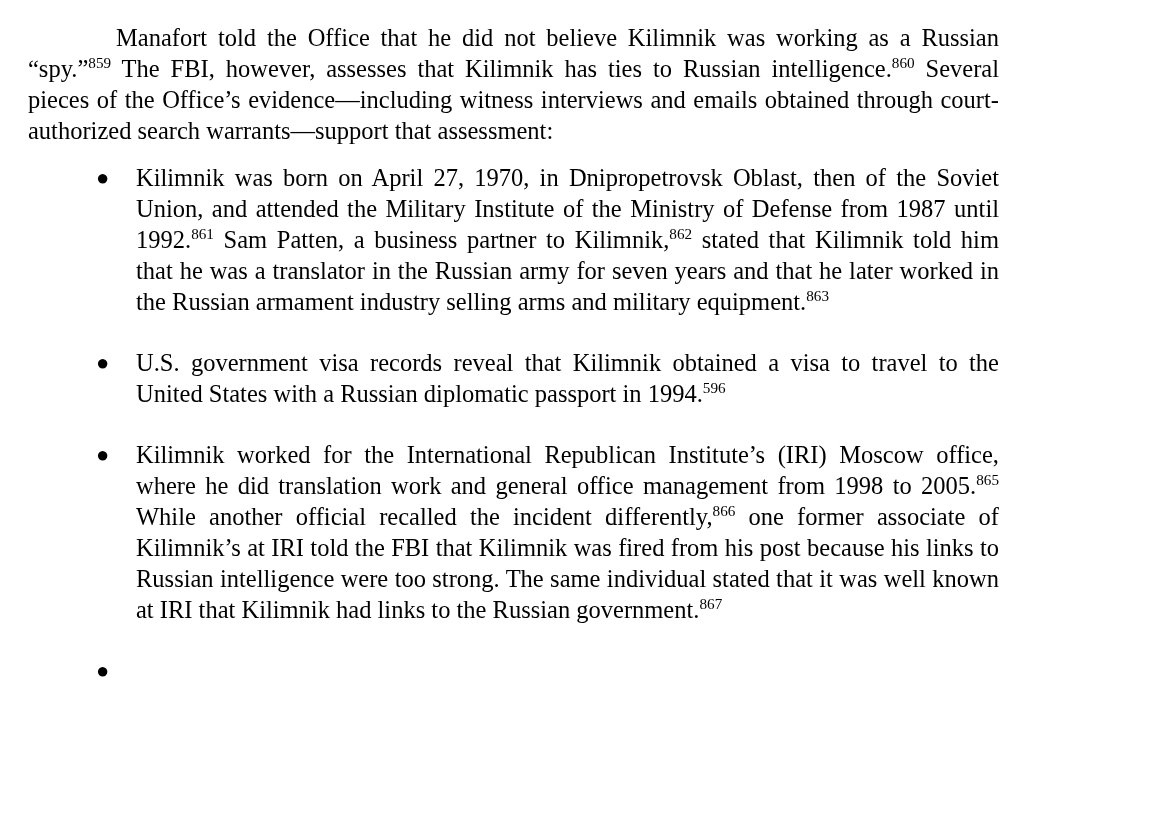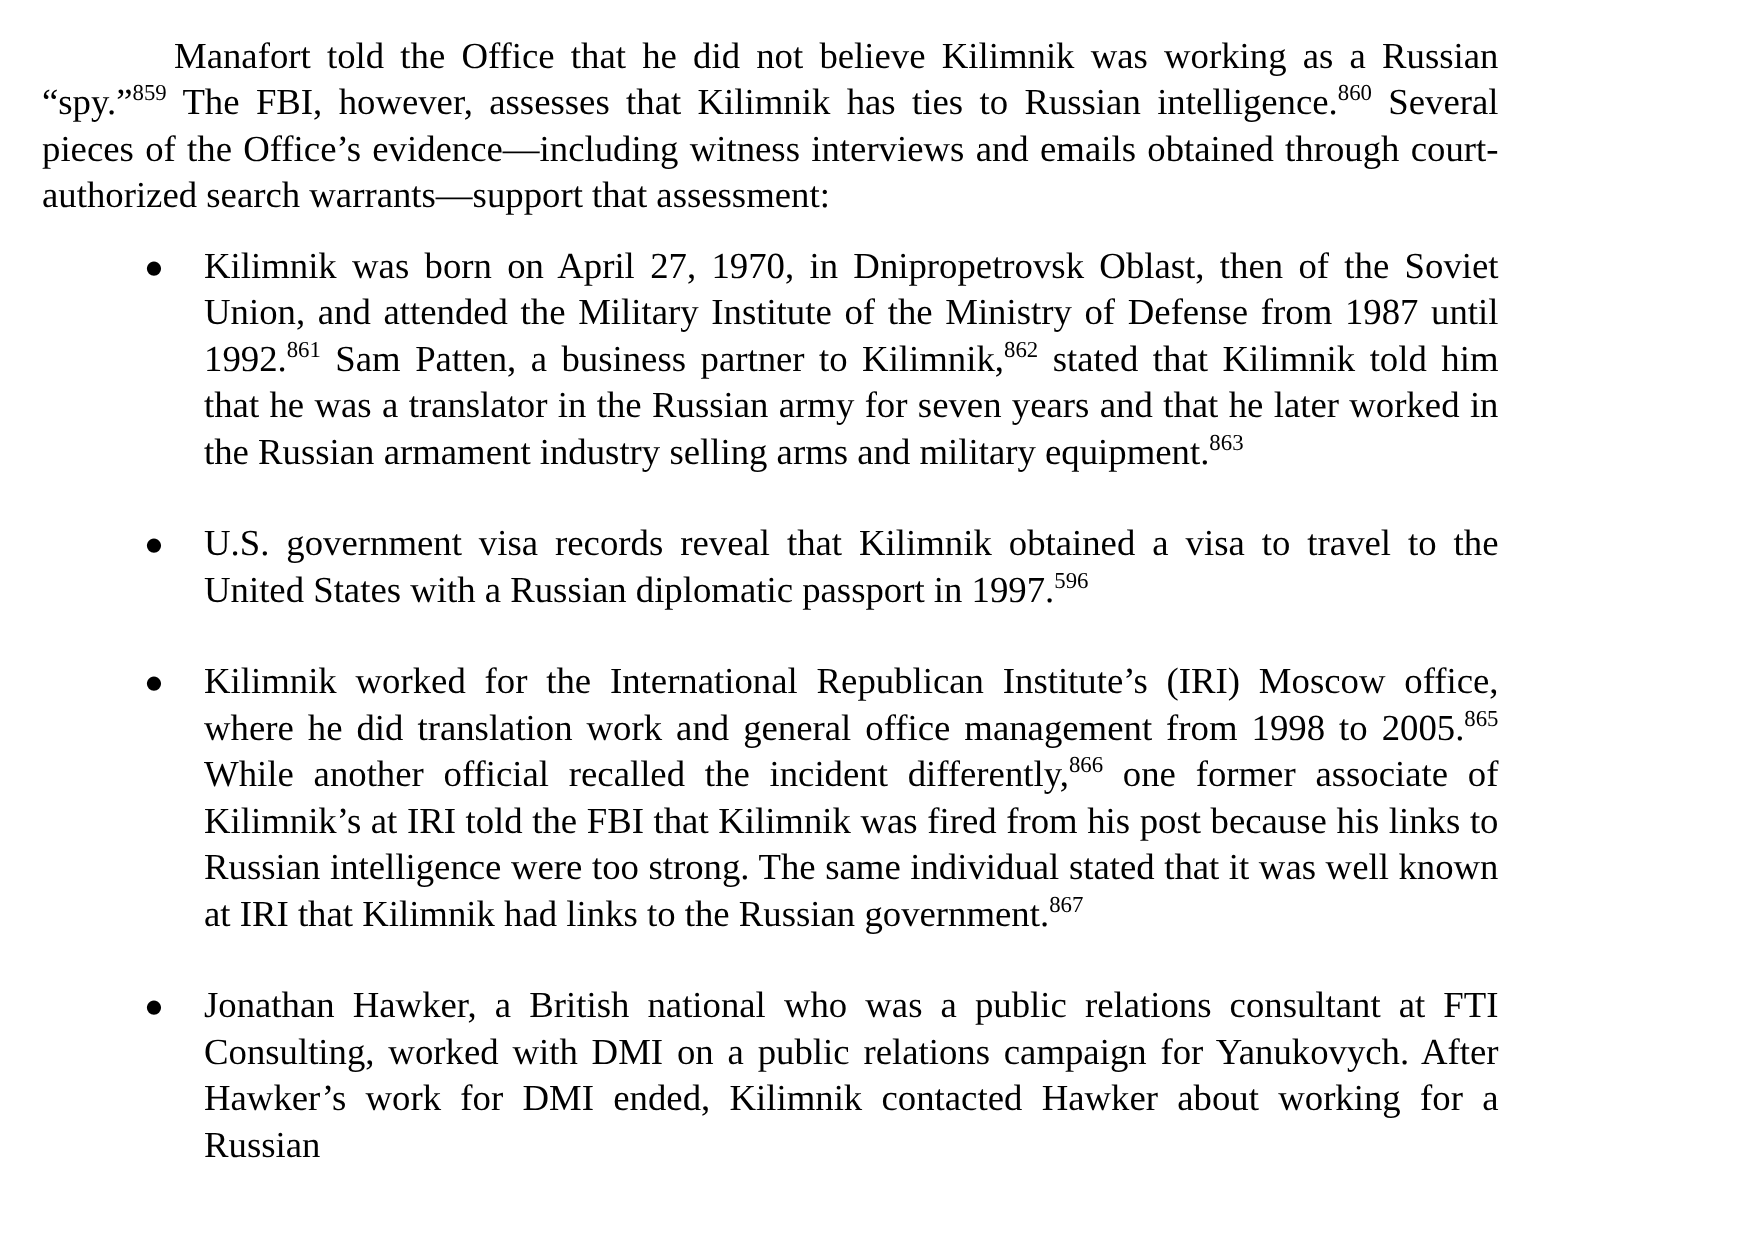--- a/index.html
+++ b/index.html
@@ -77,28 +77,27 @@
 
   <ul class="bullets">
 
     <li>
       <span class="bullet-dot">●</span>
       <span class="li-text">Kilimnik was born on April 27, 1970, in Dnipropetrovsk Oblast, then of the Soviet Union, and attended the Military Institute of the Ministry of Defense from 1987 until 1992.</span><sup>861</sup><span class="li-text">  Sam Patten, a business partner to Kilimnik,</span><sup>862</sup><span class="li-text"> stated that Kilimnik told him that he was a translator in the Russian army for seven years and that he later worked in the Russian armament industry selling arms and military equipment.</span><sup>863</sup>
     </li>
 
     <li>
       <span class="bullet-dot">●</span>
-      <span class="li-text">U.S. government visa records reveal that Kilimnik obtained a visa to travel to the United States with a Russian diplomatic passport in 1997.</span><sup>596</sup>
+      <span class="li-text">U.S. government visa records reveal that Kilimnik obtained a visa to travel to the United States with a Russian diplomatic passport in 1994.</span><sup>596</sup>
     </li>
 
     <li>
       <span class="bullet-dot">●</span>
       <span class="li-text">Kilimnik worked for the International Republican Institute’s (IRI) Moscow office, where he did translation work and general office management from 1998 to 2005.</span><sup>865</sup><span class="li-text"> While another official recalled the incident differently,</span><sup>866</sup><span class="li-text"> one former associate of Kilimnik’s at IRI told the FBI that Kilimnik was fired from his post because his links to Russian intelligence were too strong.  The same individual stated that it was well known at IRI that Kilimnik had links to the Russian government.</span><sup>867</sup>
     </li>
 
     <li class="last-li">
       <span class="bullet-dot">●</span>
-      <span class="li-text">Jonathan Hawker, a British national who was a public relations consultant at FTI Consulting, worked with DMI on a public relations campaign for Yanukovych.  After Hawker’s work for DMI ended, Kilimnik contacted Hawker about working for a Russian</span>
     </li>
 
   </ul>
 
 </div>
 
 </body></html>

